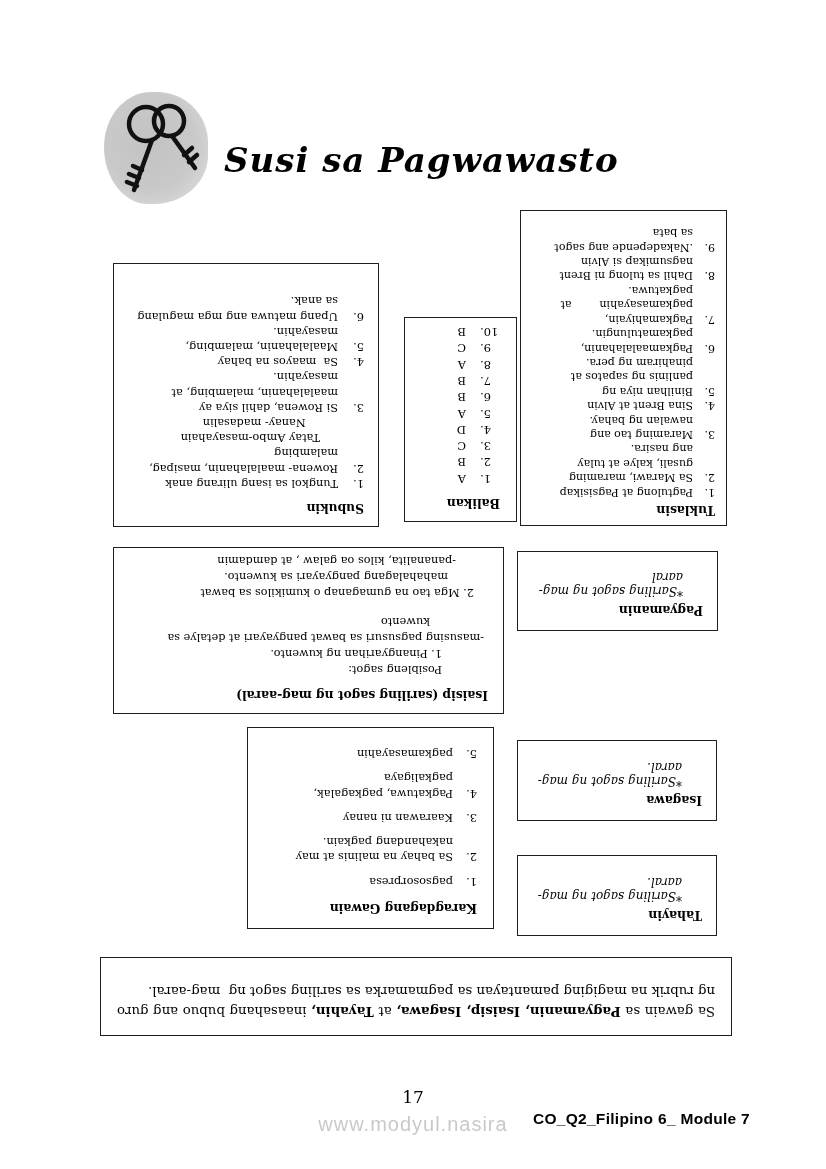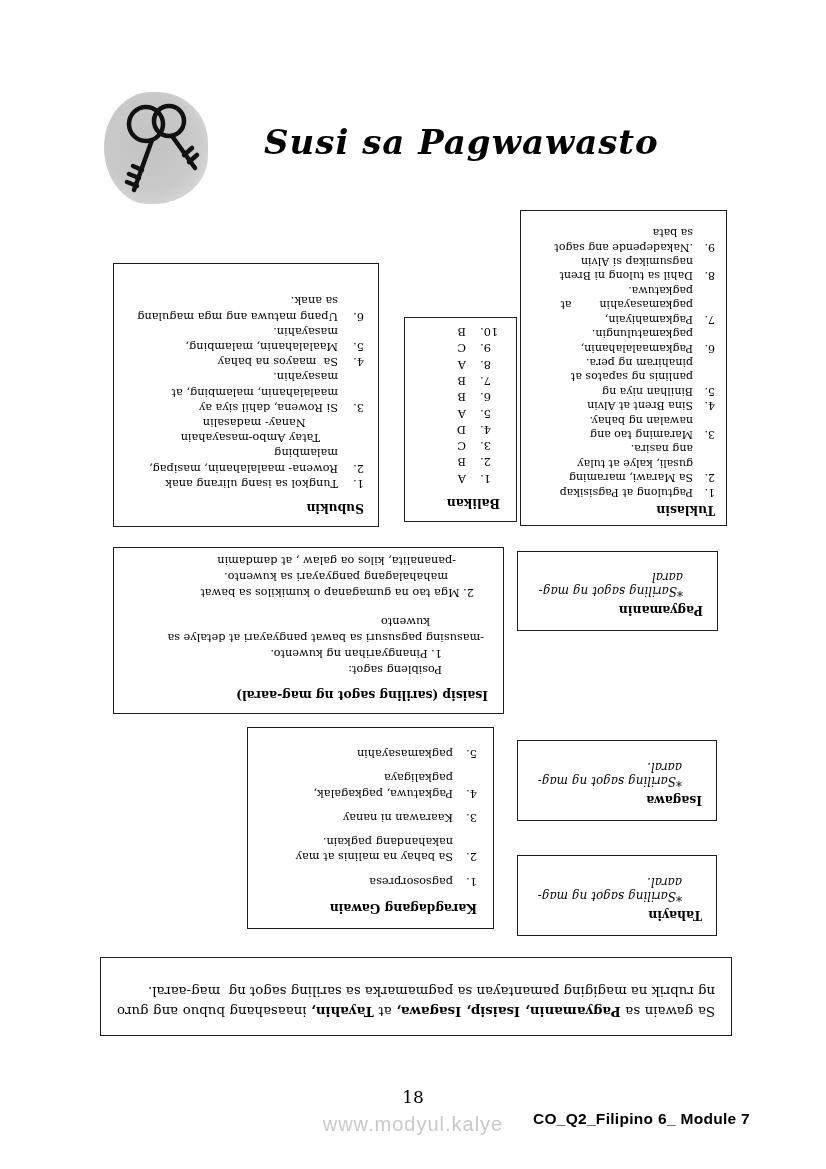--- a/index.html
+++ b/index.html
@@ -3,22 +3,22 @@
 <meta charset="utf-8">
 <style>
   html,body{margin:0;padding:0;background:#ffffff;}
   .page{position:relative;width:826px;height:1169px;background:#ffffff;overflow:hidden;
         font-family:"DejaVu Serif", serif;color:#000;}
   
   .key-blob{position:absolute;left:104px;top:92px;width:104px;height:112px;
             background:radial-gradient(ellipse at 45% 45%, #c2c2c2 0%, #c9c9c9 55%, #d6d6d6 78%, rgba(214,214,214,0) 100%);
             border-radius:48% 52% 55% 45% / 52% 48% 46% 54%;}
   .key-blob svg{position:absolute;left:4px;top:2px;}
-  .title{position:absolute;left:224px;top:122px;font-size:34px;font-weight:bold;font-style:italic;
-         letter-spacing:1px;font-family:"DejaVu Serif", serif;margin-left:40px;}
+  .title{position:absolute;left:224px;top:140px;font-size:34px;font-weight:bold;font-style:italic;
+         letter-spacing:1px;font-family:"DejaVu Serif", serif;}
   
   .box{position:absolute;border:1.5px solid #1f1f1f;background:#fff;box-sizing:border-box;overflow:hidden;}
   .rot{position:absolute;inset:0;transform:rotate(180deg);box-sizing:border-box;}
   .bh{font-weight:bold;font-size:12.3px;}
   .note{font-style:italic;font-size:12px;}
   .li{display:flex;align-items:flex-start;}
   .ln{flex:0 0 22px;}
   .lt{flex:1;white-space:pre-wrap;}
   
   #b-tuklasin{left:520px;top:210px;width:207px;height:316px;}
@@ -286,17 +286,17 @@
       <div class="note">*Sariling sagot ng mag-aaral.</div>
     </div>
   </div>
 
   <div class="box" id="b-guro">
     <div class="rot">
       <p><span>Sa gawain sa </span><span style="font-weight: bold;">Pagyamanin, Isaisip, Isagawa,</span><span> at </span><span style="font-weight: bold;">Tayahin,</span><span> inaasahang bubuo ang guro ng rubrik na magiging pamantayan sa pagmamarka sa sariling sagot ng  mag-aaral.</span></p>
     </div>
   </div>
 
-  <div class="page-num">18</div>
-  <div class="watermark">www.modyul.kalye</div>
+  <div class="page-num">17</div>
+  <div class="watermark">www.modyul.nasira</div>
   <div class="module-code">CO_Q2_Filipino 6_ Module 7</div>
 
 </div>
 
 </body></html>

